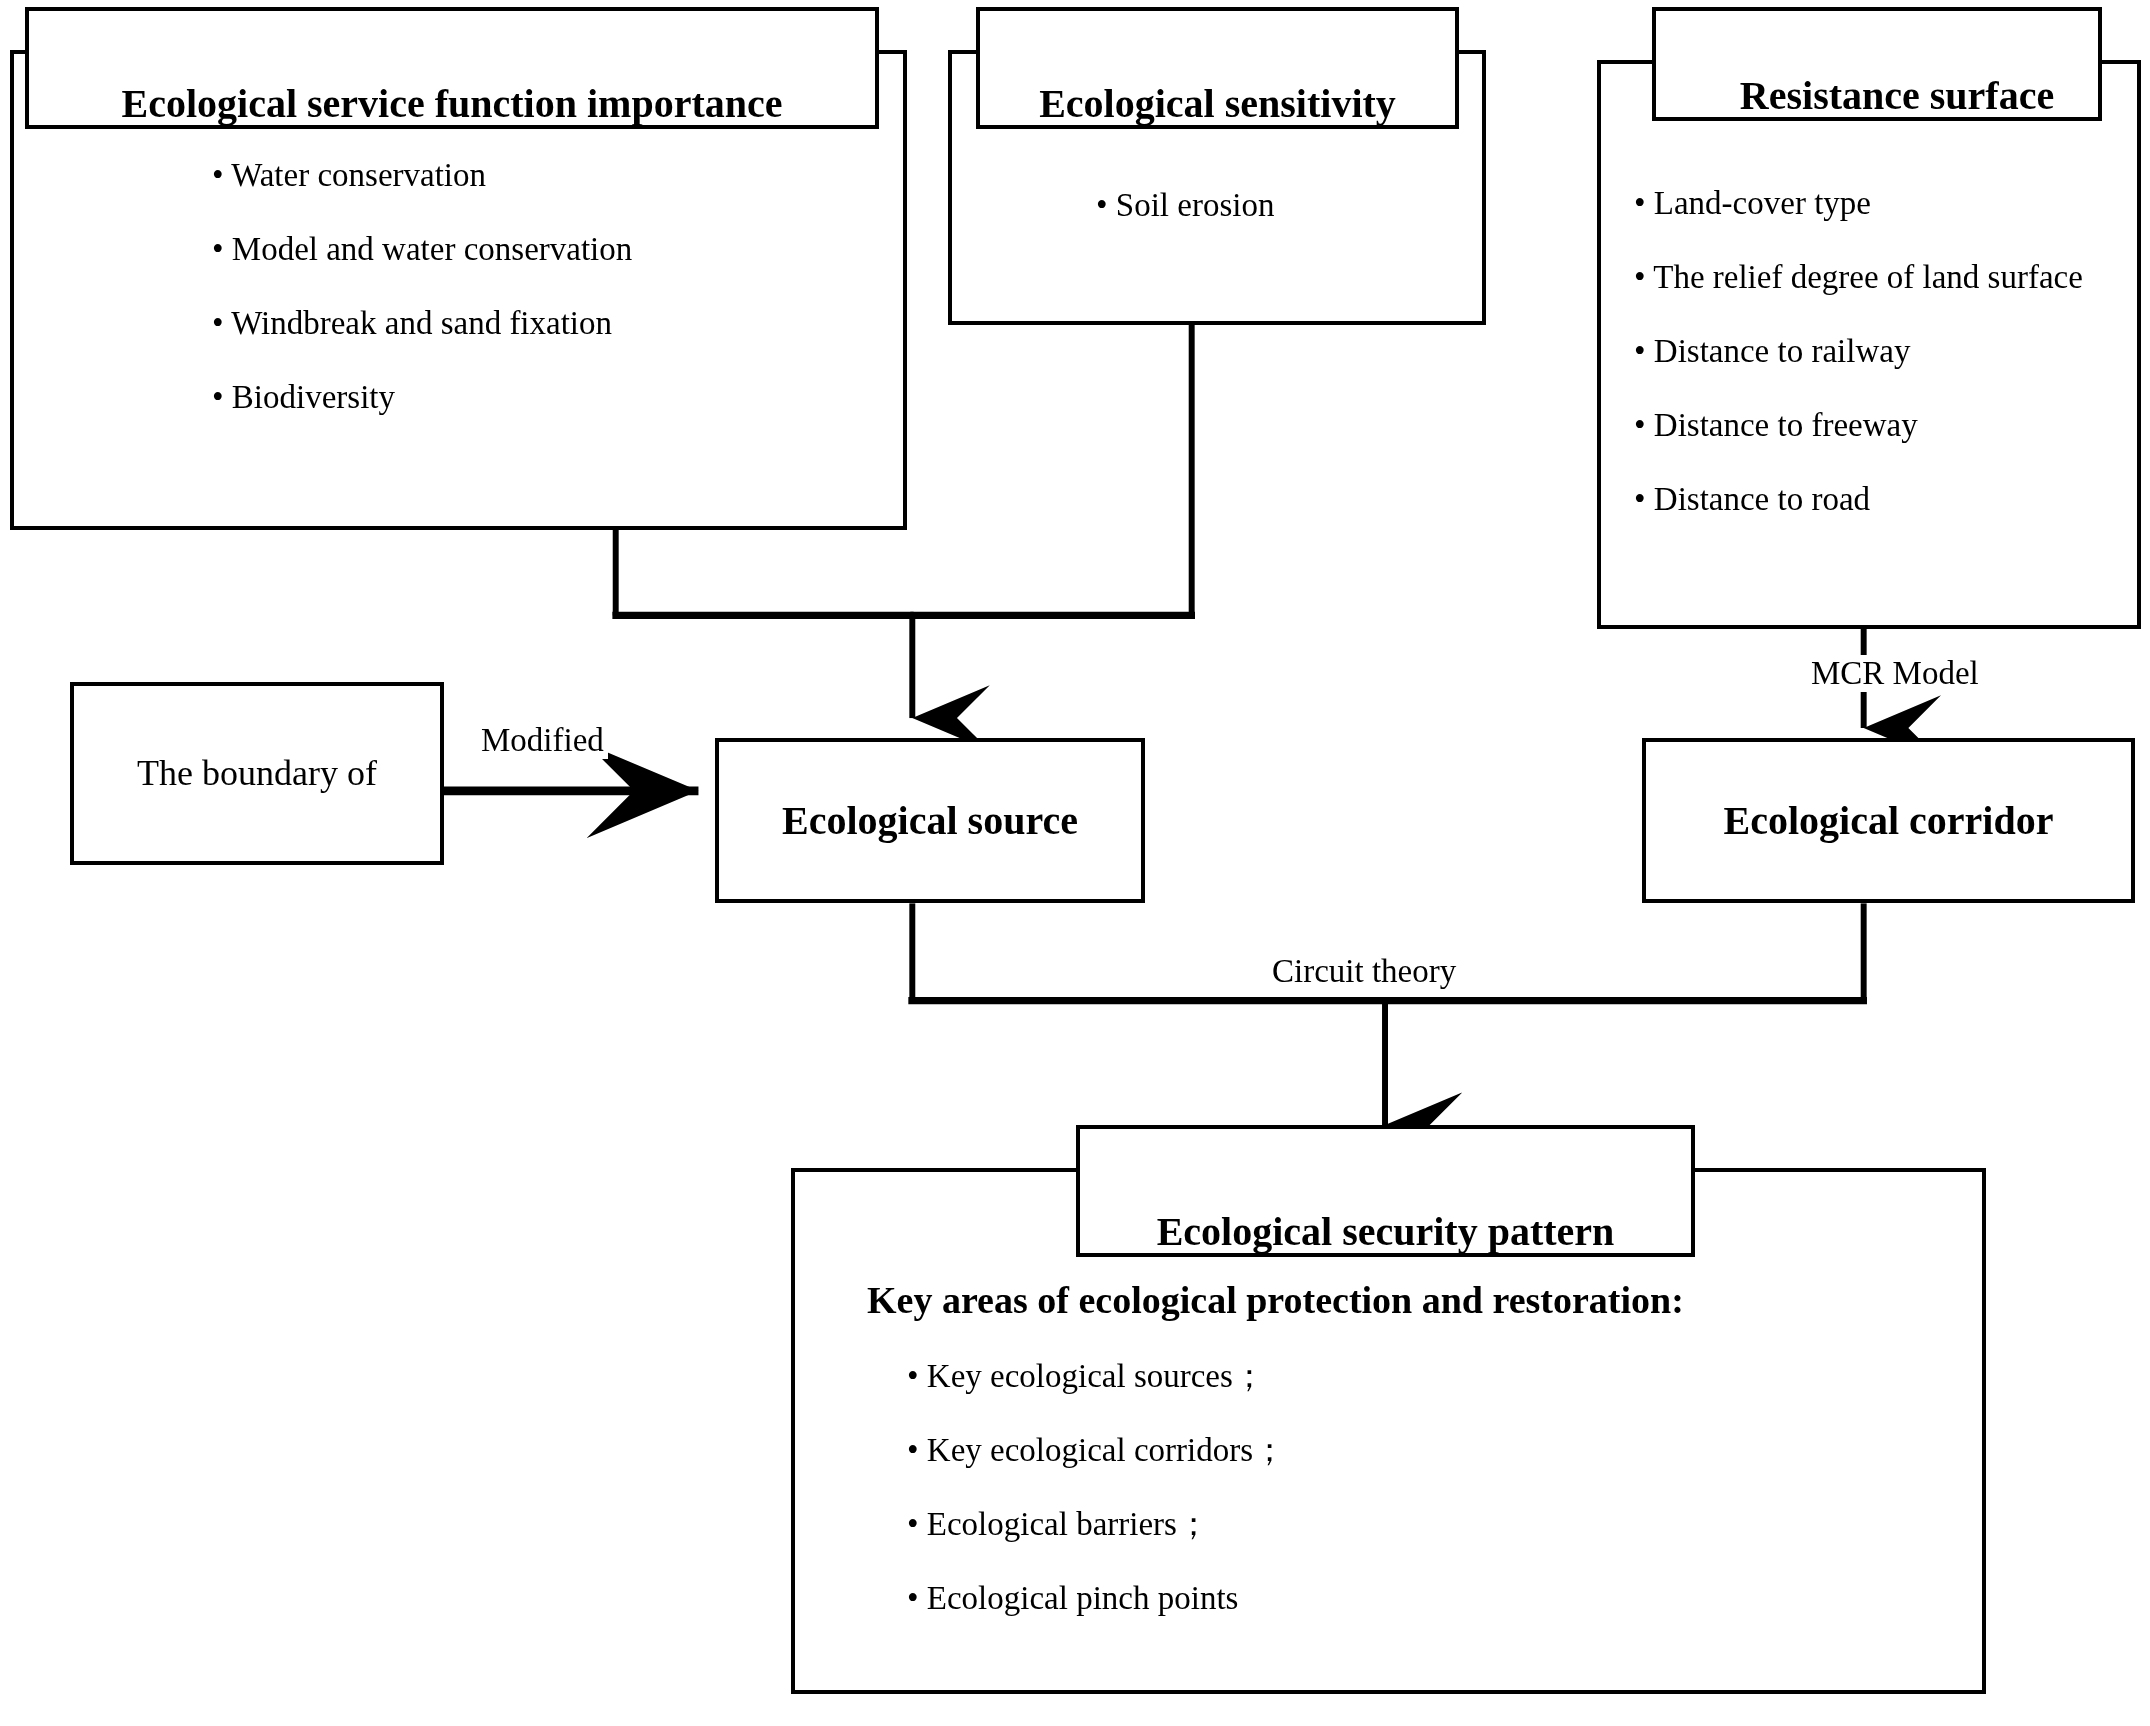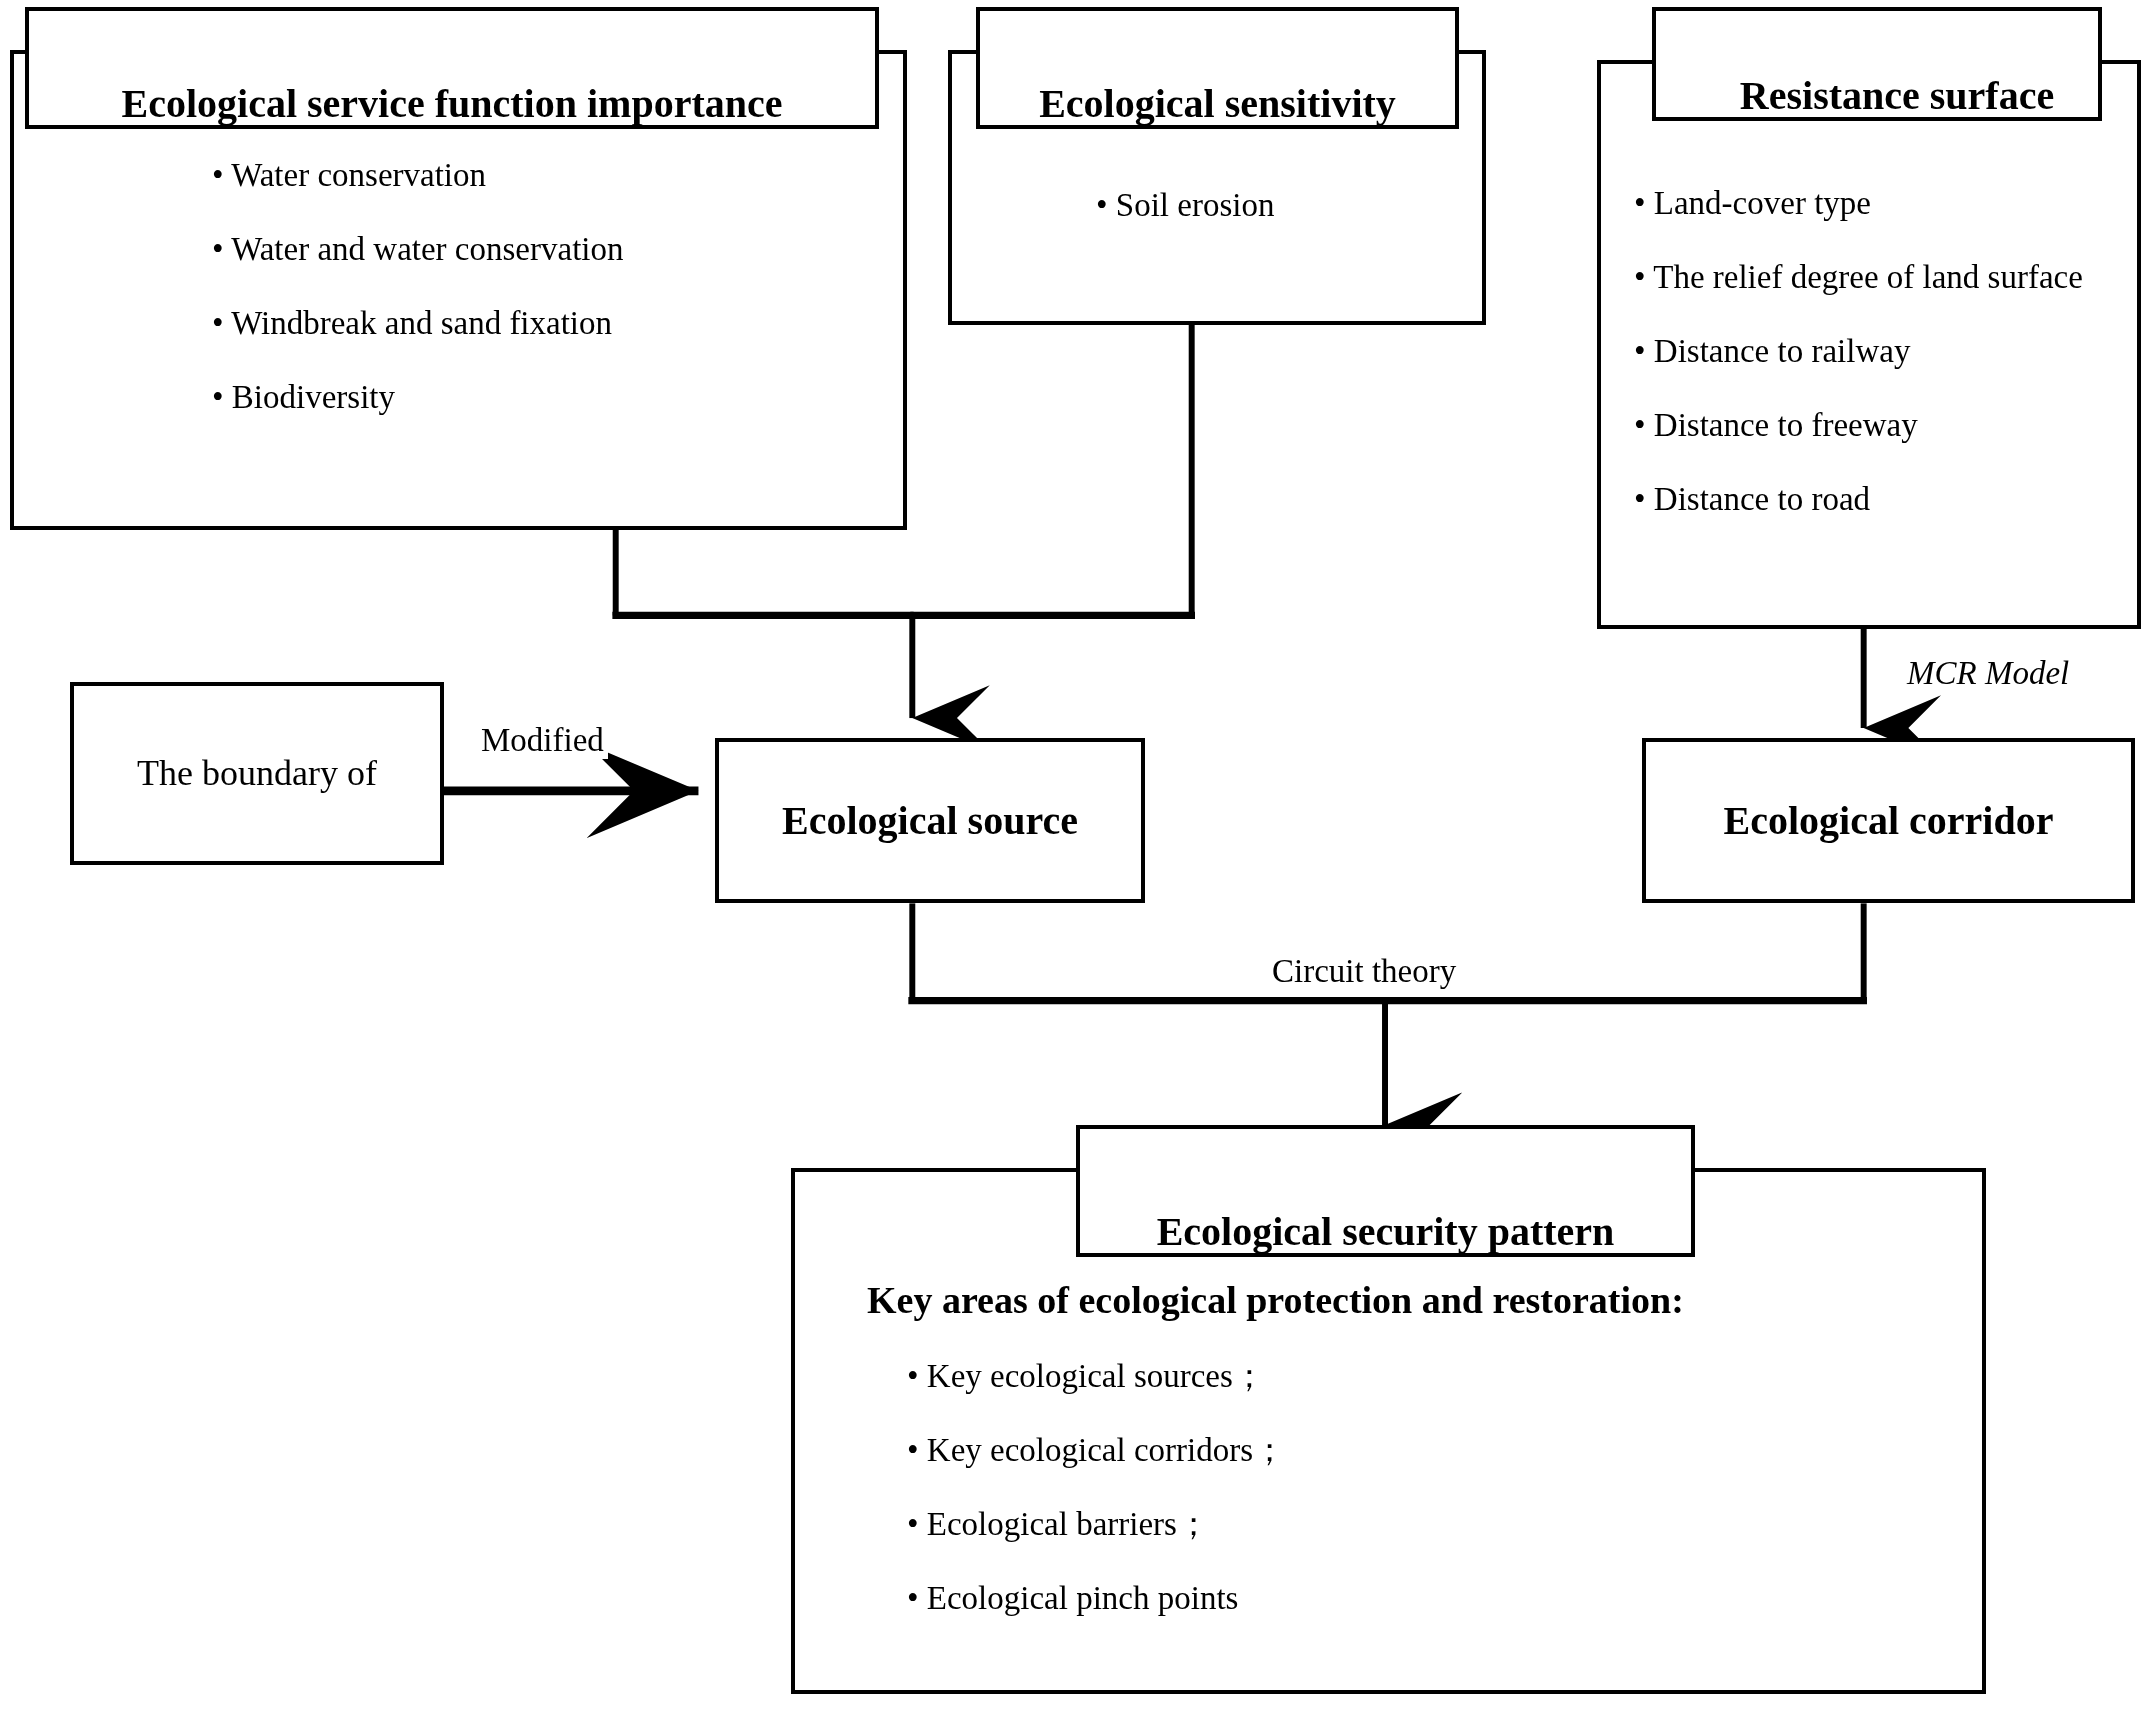--- a/index.html
+++ b/index.html
@@ -85,21 +85,21 @@
     <span class="t">Ecological service function importance</span>
   </div>
 
   <div class="bullets" style="left:212px;top:159px;">
     <div class="li">
       <span>•</span>
       <span>Water conservation</span>
     </div>
     <div class="li">
       <span>•</span>
-      <span>Water and water conservation</span>
+      <span>Model and water conservation</span>
     </div>
     <div class="li">
       <span>•</span>
       <span>Windbreak and sand fixation</span>
     </div>
     <div class="li">
       <span>•</span>
       <span>Biodiversity</span>
     </div>
   </div>
@@ -154,21 +154,21 @@
   </div>
 
   <div class="lbl" style="left:477px;top:722px;">
     <span>Modified</span>
   </div>
 
   <div class="plainbox" style="left:715px;top:738px;width:430px;height:165px;">
     <span class="t">Ecological source</span>
   </div>
 
-  <div class="lbl" style="left:1903px;top:655px;font-style:italic;">
+  <div class="lbl" style="left:1807px;top:655px;">
     <span>MCR Model</span>
   </div>
 
   <div class="plainbox" style="left:1642px;top:738px;width:493px;height:165px;">
     <span class="t">Ecological corridor</span>
   </div>
 
   <div class="lbl" style="left:1268px;top:953px;">
     <span>Circuit theory</span>
   </div>

